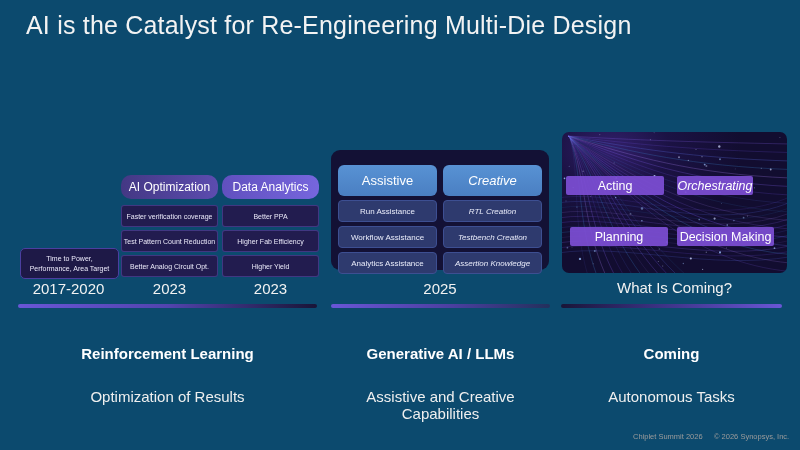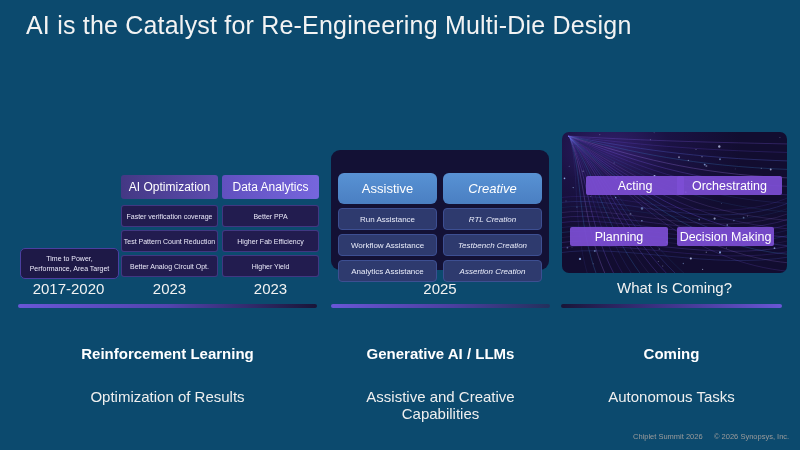--- a/index.html
+++ b/index.html
@@ -7,49 +7,49 @@
          font-family:"Liberation Sans",sans-serif;color:#f1f1f1;}
   .abs{position:absolute;}
   .ctr{display:flex;align-items:center;justify-content:center;text-align:center;}
 
   .title{left:26px;top:11px;font-size:25px;font-weight:400;letter-spacing:.2px;color:#f3f3f3;}
 
   
   .intro-box{left:20px;top:248px;width:97px;height:29px;background:#1e1947;
              border:1px solid #4b3fa0;border-radius:5px;font-size:7px;line-height:1.35;color:#eceafb;}
   .col-a{left:121px;} .col-b{left:222px;}
-  .tl-header{top:175px;height:24px;width:97px;border-radius:3px;font-size:12px;color:#fff;}
+  .tl-header{top:175px;height:24px;width:97px;border-radius:10px;font-size:12px;color:#fff;}
   .hdr-a{background:linear-gradient(90deg,#443884,#5c4caf);}
   .hdr-b{background:linear-gradient(90deg,#6150bf,#7666dd);}
   .tl-row{width:97px;height:22px;background:#221c4f;border:1px solid rgba(115,99,212,.38);
           border-radius:3px;font-size:7px;color:#e9e8f8;box-sizing:border-box;}
   .r1{top:205px;} .r2{top:230px;} .r3{top:255px;}
 
   .year{top:280px;font-size:15px;color:#f2f2f2;}
   .y1{left:20px;width:97px;} .y2{left:121px;width:97px;} .y3{left:222px;width:97px;}
   .y4{left:331px;width:218px;} .y5{left:562px;width:225px;top:279px;}
 
   
   .gen-panel{left:331px;top:150px;width:218px;height:120px;background:#131135;border-radius:9px;}
-  .gen-col{position:absolute;top:16px;width:99px;height:130px;}
+  .gen-col{position:absolute;top:8px;width:99px;height:130px;}
   .gc-a{left:7px;} .gc-b{left:112px;font-style:italic;}
   .gen-hdr{position:absolute;left:0;top:7px;width:99px;height:31px;border-radius:6px;
            background:linear-gradient(180deg,#5892d4,#4a7fc2);font-size:13px;color:#fff;}
   .gen-row{position:absolute;left:0;width:99px;height:22px;background:#2e3a6e;
            border:1px solid #3d4f92;border-radius:4px;font-size:8px;color:#e9ecfa;box-sizing:border-box;}
   .g1{top:42px;} .g2{top:68px;} .g3{top:94px;}
 
   
   .agentic-img{left:562px;top:132px;width:225px;height:141px;border-radius:7px;overflow:hidden;
                background:radial-gradient(130px 90px at 22% 12%,#32206b 0%,#1b1244 45%,#120d30 100%);}
   .agentic-img svg{position:absolute;left:0;top:0;}
   .ag-btn{position:absolute;background:rgba(125,78,213,.92);border-radius:2px;
           font-size:12.5px;color:#fff;}
-  .b-acting{left:24px;top:44px;width:98px;height:19px;}
-  .b-orch{left:115px;top:44px;width:105px;height:19px;}
+  .b-acting{left:4px;top:44px;width:98px;height:19px;}
+  .b-orch{left:115px;top:44px;width:76px;height:19px;font-style:italic;}
   .b-plan{left:8px;top:95px;width:98px;height:19px;}
   .b-dec{left:115px;top:95px;width:97px;height:19px;}
 
   
   .bar{top:304px;height:4px;border-radius:2px;}
   .bar1{left:18px;width:299px;background:linear-gradient(90deg,#6a56d6 0%,#5244ae 50%,#262052 88%,#191538 100%);}
   .bar2{left:331px;width:219px;background:linear-gradient(90deg,#6a56d6 0%,#4b3fa0 55%,#23305c 100%);}
   .bar3{left:561px;width:221px;background:linear-gradient(90deg,#191538 0%,#3c3284 45%,#6a56d6 100%);}
 
   
@@ -92,21 +92,21 @@
     <div class="gen-col gc-a">
       <div class="gen-hdr ctr">Assistive</div>
       <div class="gen-row ctr g1">Run Assistance</div>
       <div class="gen-row ctr g2">Workflow Assistance</div>
       <div class="gen-row ctr g3">Analytics Assistance</div>
     </div>
     <div class="gen-col gc-b">
       <div class="gen-hdr ctr">Creative</div>
       <div class="gen-row ctr g1">RTL Creation</div>
       <div class="gen-row ctr g2">Testbench Creation</div>
-      <div class="gen-row ctr g3">Assertion Creation</div>
+      <div class="gen-row ctr g3">Assertion Knowledge</div>
     </div>
   </div>
   <div class="abs year y4 ctr">2025</div>
 
   <div class="abs agentic-img">
     <svg id="network-art" width="225" height="141" viewBox="0 0 225 141" xmlns="http://www.w3.org/2000/svg">
         <path d="M6,4 C70,8 130,10 228,12" fill="none" stroke="#8f6bff" stroke-opacity="0.3838076563971117" stroke-width="0.6"></path>
         <path d="M6,4 C70,12 130,18 228,20.5" fill="none" stroke="#6d4fe0" stroke-opacity="0.3619365322589874" stroke-width="0.6"></path>
         <path d="M6,4 C70,16 130,26 228,29" fill="none" stroke="#5a6ae0" stroke-opacity="0.5002289164066314" stroke-width="0.6"></path>
         <path d="M6,4 C70,20 130,34 228,37.5" fill="none" stroke="#3f8fdc" stroke-opacity="0.42455044865608216" stroke-width="0.6"></path>

